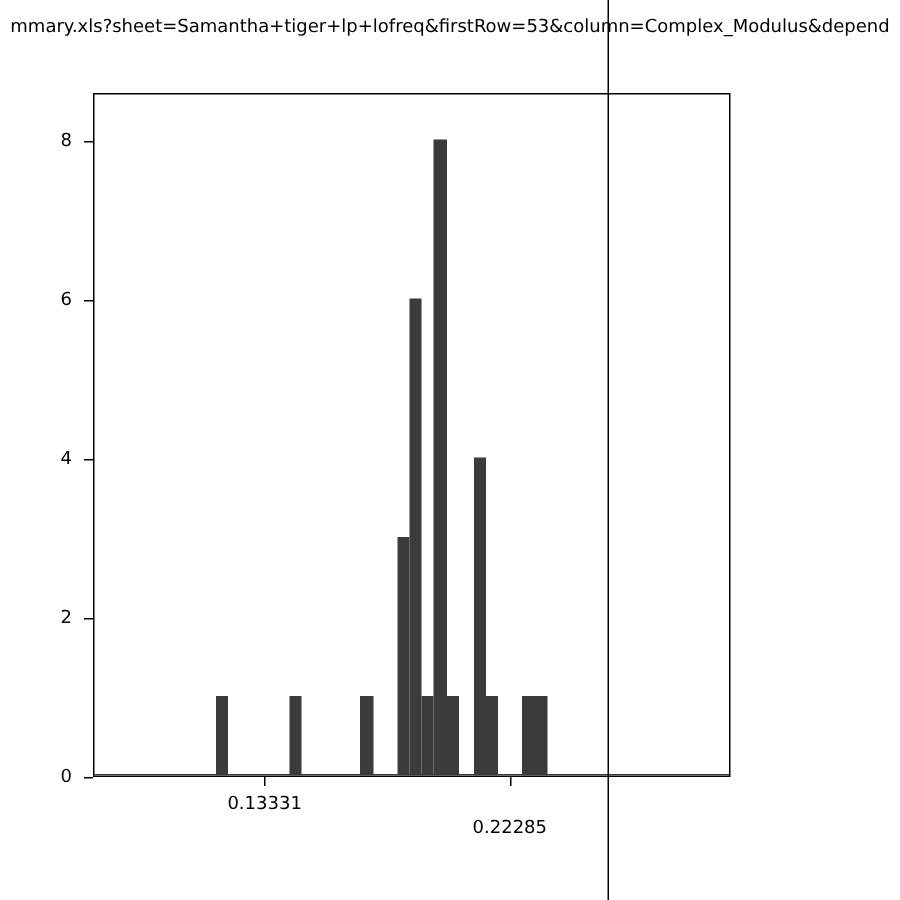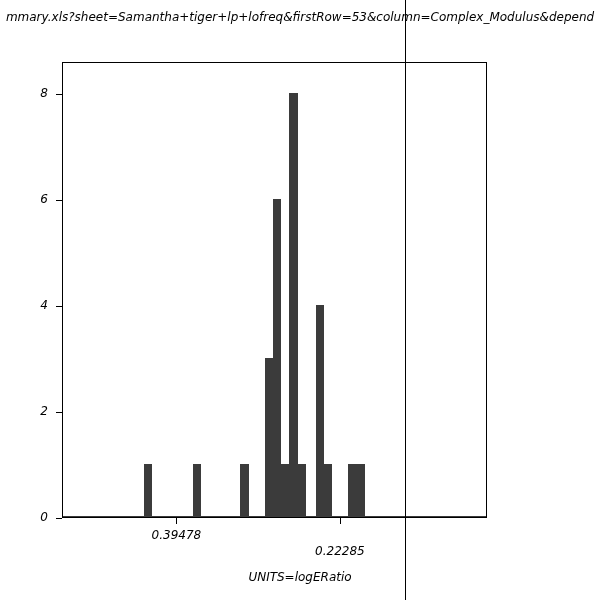--- a/index.html
+++ b/index.html
@@ -11,21 +11,20 @@
     width: 600px;
     height: 600px;
     font-family: "DejaVu Sans", sans-serif;
     color: #000000;
     overflow: hidden;
   }
   #figure {
     position: relative;
     width: 596px;
     height: 600px;
-    font-style: italic;
   }
   .title-line {
     position: absolute;
     left: 0;
     width: 600px;
     text-align: center;
     font-size: 12px;
     color: #000000;
     white-space: nowrap;
   }
@@ -125,19 +124,18 @@
       <div class="ytick" style="left: 56px; top: 305.907px;"></div>
       <div class="ytick-label" style="left: 8px; top: 297.907px;">4</div>
       <div class="ytick" style="left: 56px; top: 199.86px;"></div>
       <div class="ytick-label" style="left: 8px; top: 191.86px;">6</div>
       <div class="ytick" style="left: 56px; top: 93.814px;"></div>
       <div class="ytick-label" style="left: 8px; top: 85.814px;">8</div>
     </div>
 
   <div id="xaxis">
       <div class="xtick" style="left: 176.423px; top: 518px;"></div>
-      <div class="xtick-label" style="left: 136.423px; top: 528px;">0.39478</div>
+      <div class="xtick-label" style="left: 136.423px; top: 528px;">0.13331</div>
       <div class="xtick" style="left: 339.885px; top: 518px;"></div>
       <div class="xtick-label" style="left: 299.885px; top: 514px; margin-top: 30px;">0.22285</div>
     </div>
 
-  <div id="xlabel">UNITS=logERatio</div>
 </div>
 
 </body></html>

